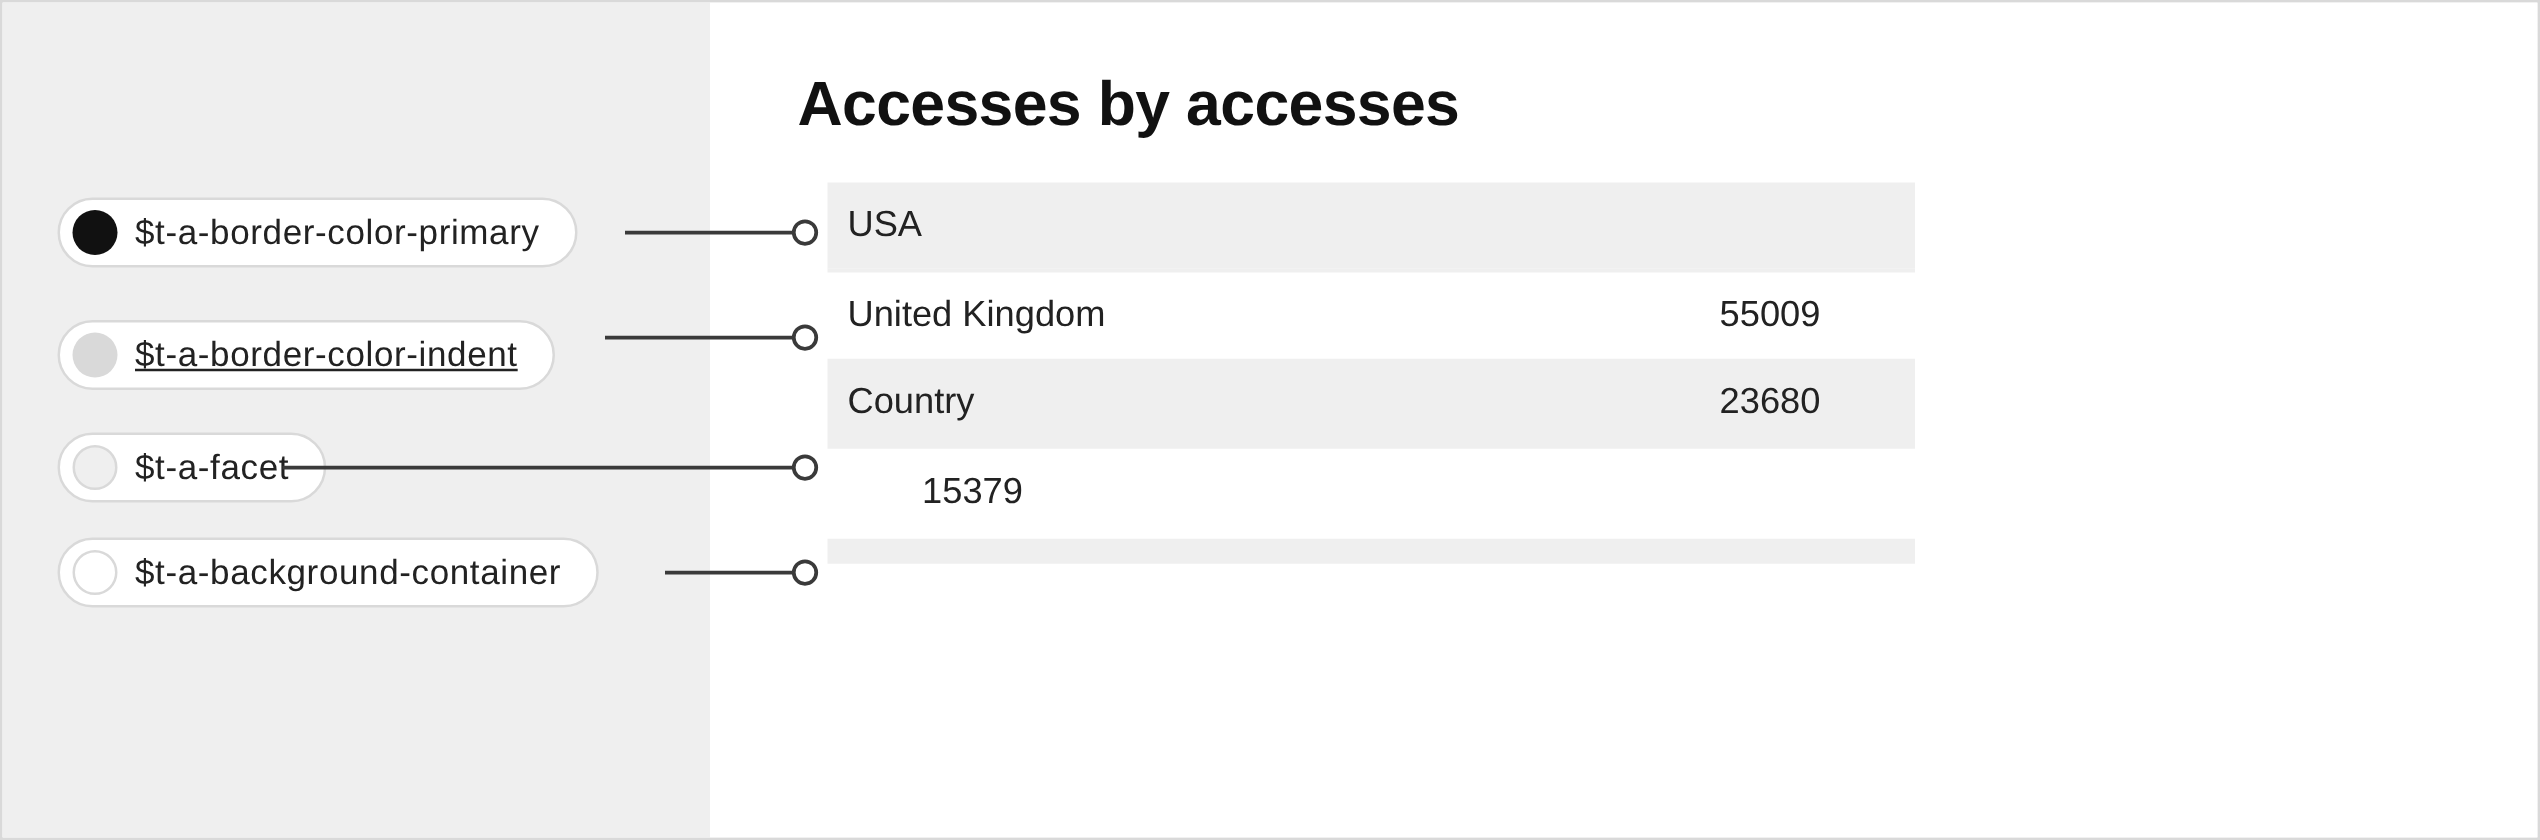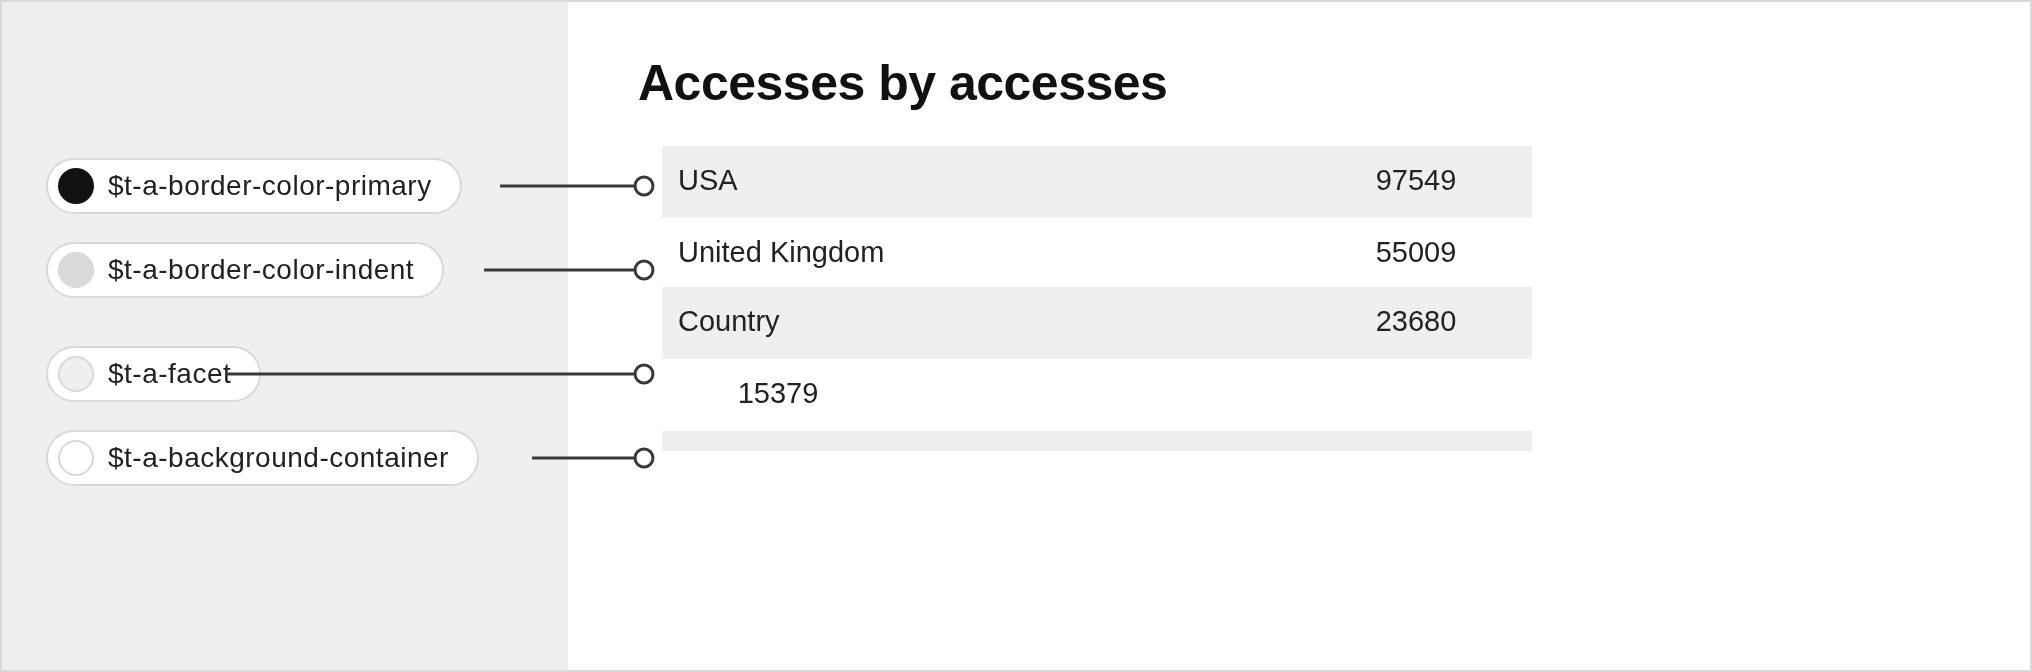--- a/index.html
+++ b/index.html
@@ -99,21 +99,20 @@
   <div class="sidebar"></div>
 
   <div class="content">
     <div class="content-inner">
       <h1 class="title">Accesses by accesses</h1>
 
       <div class="table">
 
         <div class="row shade">
           <div class="col-country">USA</div>
-          <div class="col-accesses">97549</div>
         </div>
         <div class="row-sep"></div>
         <div class="row">
           <div class="col-country">United Kingdom</div>
           <div class="col-accesses">55009</div>
         </div>
         <div class="row shade">
           <div class="col-country">Country</div>
           <div class="col-accesses">23680</div>
         </div>
@@ -123,21 +122,21 @@
         </div>
         <div class="cut-row"></div>
       </div>
     </div>
   </div>
 
   <div class="chip" style="left:44px; top:156px;">
     <span class="swatch sw-border-primary"></span>
     <span>$t-a-border-color-primary</span>
   </div>
-  <div class="chip" style="left:44px; top:240px;">
+  <div class="chip" style="left:44px; top:254px;text-decoration:underline;">
     <span class="swatch sw-border-indent"></span>
     <span>$t-a-border-color-indent</span>
   </div>
   <div class="chip" style="left:44px; top:344px;">
     <span class="swatch sw-facet"></span>
     <span>$t-a-facet</span>
   </div>
   <div class="chip" style="left:44px; top:428px;align-items:center;">
     <span class="swatch sw-bg-container"></span>
     <span>$t-a-background-container</span>

